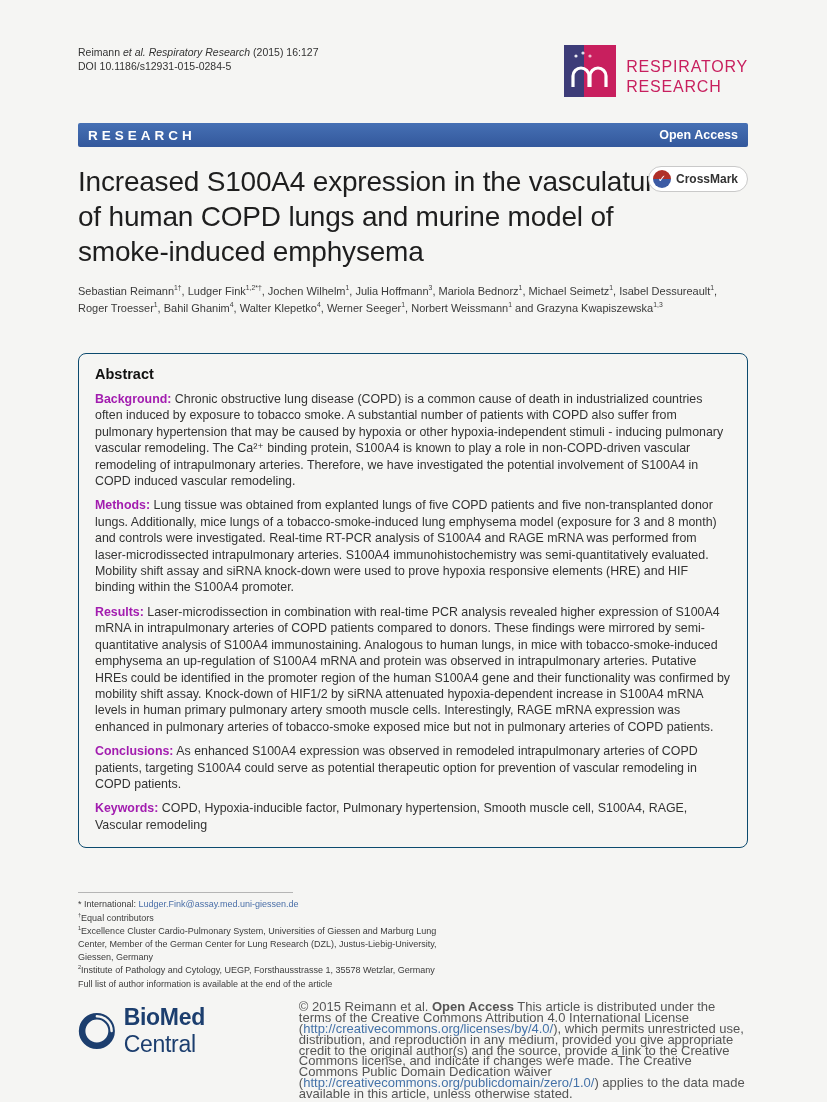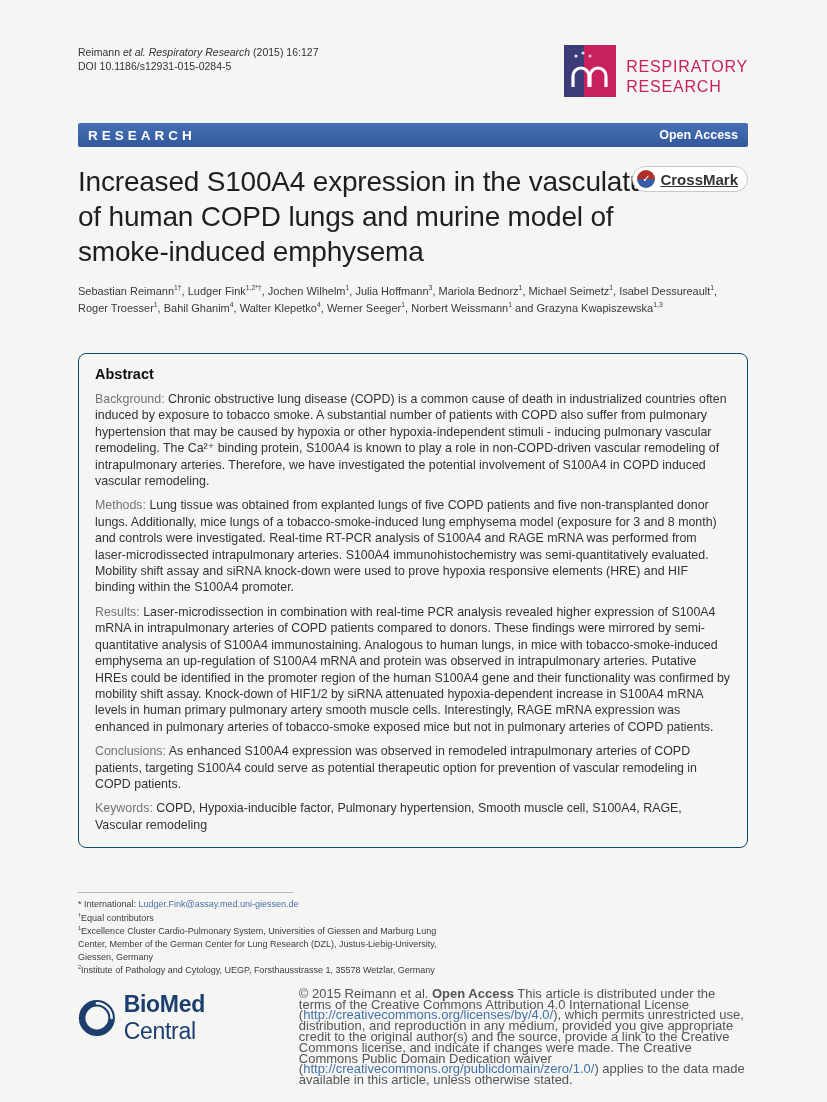--- a/index.html
+++ b/index.html
@@ -37,34 +37,34 @@
   .crossmark {
     position: absolute; right: 0; top: 2px;
     background: #fff; border: 1px solid #c9c9c9; border-radius: 13px;
     height: 26px; display: flex; align-items: center; gap: 5px; padding: 0 9px 0 4px;
   }
   .crossmark-circle {
     width: 18px; height: 18px; border-radius: 50%;
     background: linear-gradient(180deg, #b03028 0%, #b03028 48%, #3c5ba4 52%, #3c5ba4 100%);
     color: #fff; font-size: 10px; line-height: 18px; text-align: center; font-weight: 700;
   }
-  .crossmark-label { font-size: 15px; color: #333; font-weight: 600; text-decoration: underline; }
+  .crossmark-label { font-size: 12px; color: #333; font-weight: 600; }
 
   
   .authors { margin-top: 14px; font-size: 11px; line-height: 17px; color: #3a3a3a; width: 660px; }
   sup { font-size: 0.62em; line-height: 0; vertical-align: super; }
 
   
   .abstract-box {
     margin-top: 36px; border: 1px solid #0c4a6e; border-radius: 8px;
     padding: 12px 16px 6px 16px;
   }
   .abstract-heading { font-size: 14.5px; font-weight: 700; color: #111; margin-bottom: 9px; }
   .abs-p { font-size: 12.4px; line-height: 16.4px; color: #333; margin-bottom: 8px; }
-  .abs-label { font-weight: 400; color: #737373; }
+  .abs-label { font-weight: 700; color: #a21caf; }
 
   
   .footnotes { margin-top: 44px; width: 382px; font-size: 9px; line-height: 12.6px; color: #3c3c3c; }
   .fn-rule { width: 215px; border-top: 1px solid #b5b5b5; margin-bottom: 5px; }
   .fn-line { margin-bottom: 1px; }
   .email { color: #4a6fa8; text-decoration: none; }
 
   
   .publisher-row { display: flex; align-items: flex-start; gap: 32px; margin-top: 10px; }
   .bmc-logo { display: flex; align-items: center; gap: 8px; margin-top: 4px; }
@@ -130,20 +130,21 @@
 
   <div class="footnotes">
     <div class="fn-rule"></div>
     <div class="fn-line">
       <span>* International: </span><a class="email" href="#">Ludger.Fink@assay.med.uni-giessen.de</a>
     </div>
     <div>
         <div class="fn-line"><sup>†</sup>Equal contributors</div>
         <div class="fn-line"><sup>1</sup>Excellence Cluster Cardio-Pulmonary System, Universities of Giessen and Marburg Lung Center, Member of the German Center for Lung Research (DZL), Justus-Liebig-University, Giessen, Germany</div>
         <div class="fn-line"><sup>2</sup>Institute of Pathology and Cytology, UEGP, Forsthausstrasse 1, 35578 Wetzlar, Germany</div>
+        <div class="fn-line">Full list of author information is available at the end of the article</div>
       </div>
   </div>
 
   <div class="publisher-row">
     <div class="bmc-logo">
       <svg class="bmc-circle" viewBox="0 0 46 46">
         <circle cx="23" cy="23" r="18" fill="none" stroke="#1c3e6e" stroke-width="8"></circle>
         <path d="M23 5 a18 18 0 0 1 18 18" fill="none" stroke="#f5f5f3" stroke-width="3" stroke-linecap="round"></path>
       </svg>
       <div class="bmc-wordmark">

